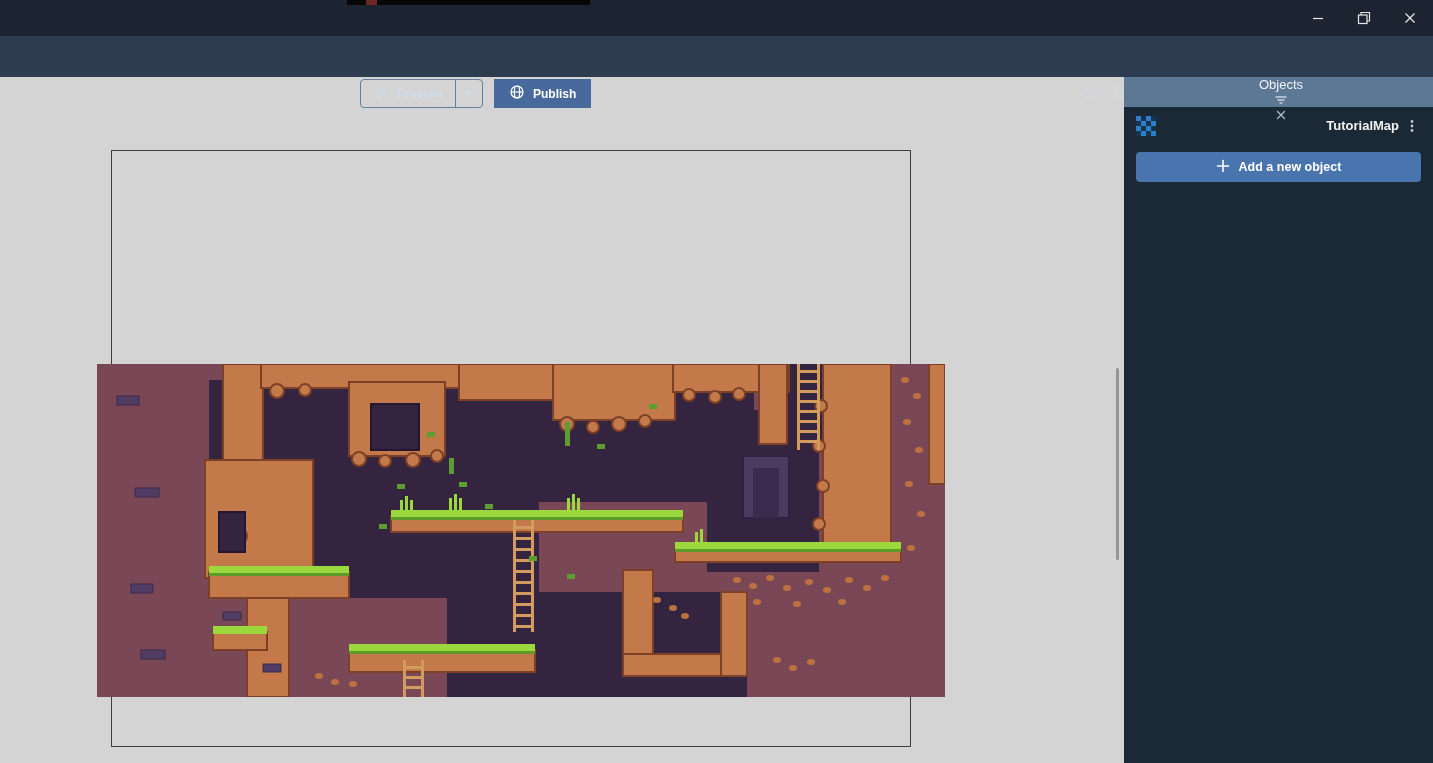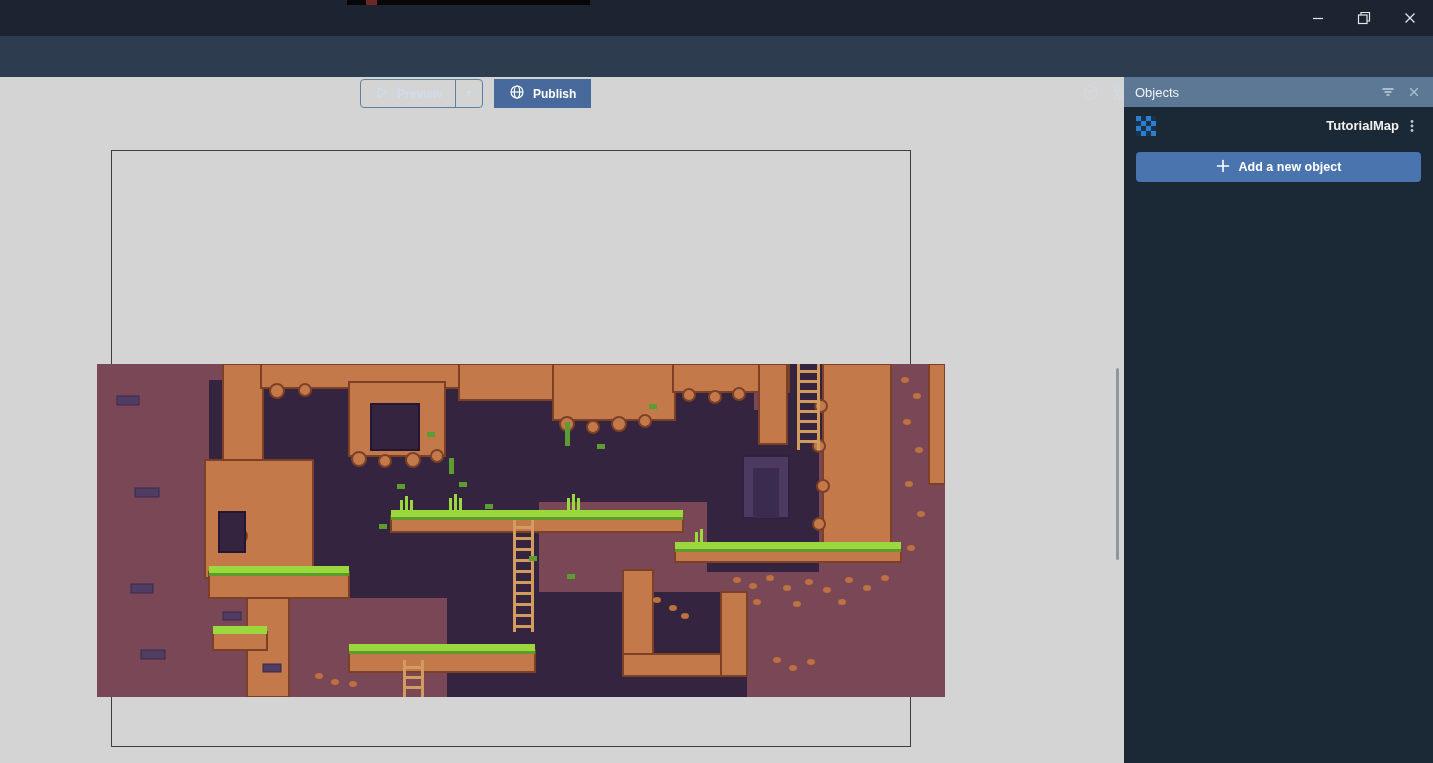--- a/index.html
+++ b/index.html
@@ -29,21 +29,21 @@
 
   
   .game-frame { position:absolute; left:111px; top:150px; width:800px; height:597px; border:1px solid #3e3e3e; }
   .tilemap { position:absolute; left:97px; top:364px; width:848px; height:333px; }
   .tilemap svg { display:block; width:848px; height:333px; }
   .v-scrollbar { position:absolute; left:1116px; top:368px; width:3px; height:192px; background:#90969c; border-radius:2px; }
 
   
   .panel { position:absolute; left:1124px; top:77px; width:309px; height:686px; background:#1b2836; }
   .panel-header { height:30px; background:#5d7894; display:flex; align-items:center; padding:0 6px 0 11px;
-                  color:#eef3f8; font-size:13px; }
+                  color:#eef3f8; font-size:13px;flex-direction:column; }
   .panel-header .ph-title { flex:1; }
   .ph-icon { width:26px; height:26px; display:flex; align-items:center; justify-content:center; }
   .object-row { height:31px; margin-top:3px; display:flex; align-items:center; padding:0 8px 0 12px; }
   .object-row .obj-icon { width:20px; height:20px; flex:0 0 auto; }
   .object-row .obj-label { flex:1; text-align:right; color:#f2f2f2; font-size:13px; font-weight:bold; }
   .add-btn { margin:11px 12px 0 12px; height:30px; background:#4a74ad; border-radius:4px;
              display:flex; align-items:center; justify-content:center; gap:9px;
              color:#ffffff; font-size:12.5px; font-weight:bold;text-align:right; }
 </style>
 </head>

